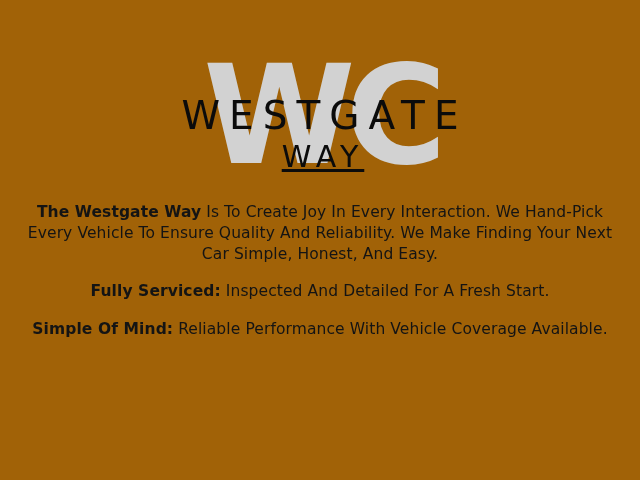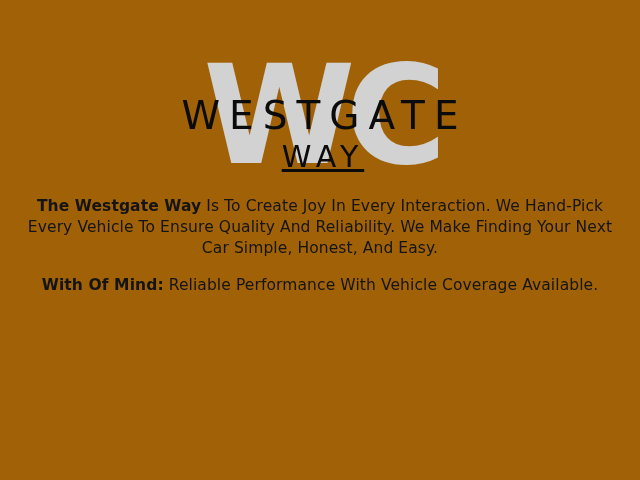--- a/index.html
+++ b/index.html
@@ -81,21 +81,21 @@
     font-size: 30px;
     letter-spacing: 6px;
     text-indent: 6px;
     text-decoration: underline;
   }
 
   
   #copy {
     position: absolute;
     left: 14px;
-    top: 196px;
+    top: 202px;
     width: 612px;
   }
 
   .para {
     text-align: center;
     font-family: "DejaVu Sans", sans-serif;
     font-size: 15.5px;
     line-height: 21px;
     color: #141414;
     letter-spacing: 0.1px;
@@ -121,19 +121,20 @@
       <div class="brand-line" id="brand-primary">WESTGATE</div>
       <div class="brand-line" id="brand-secondary">WAY</div>
     </div>
 
   </div>
 
   <div id="copy">
 
     <p class="para" id="para-intro"><span class="lead">The Westgate Way</span><span> Is To Create Joy In Every Interaction. We Hand-Pick Every Vehicle To Ensure Quality And Reliability. We Make Finding Your Next Car Simple, Honest, And Easy.</span></p>
 
+    <p class="para benefit" id="benefit-serviced"><span class="lead">Fully Serviced:</span><span> Inspected And Detailed For A Fresh Start.</span></p>
 
 
-    <p class="para benefit" id="benefit-mind"><span class="lead">With Of Mind:</span><span> Reliable Performance With Vehicle Coverage Available.</span></p>
+    <p class="para benefit" id="benefit-mind"><span class="lead">Simple Of Mind:</span><span> Reliable Performance With Vehicle Coverage Available.</span></p>
 
   </div>
 
 </div>
 
 </body></html>

